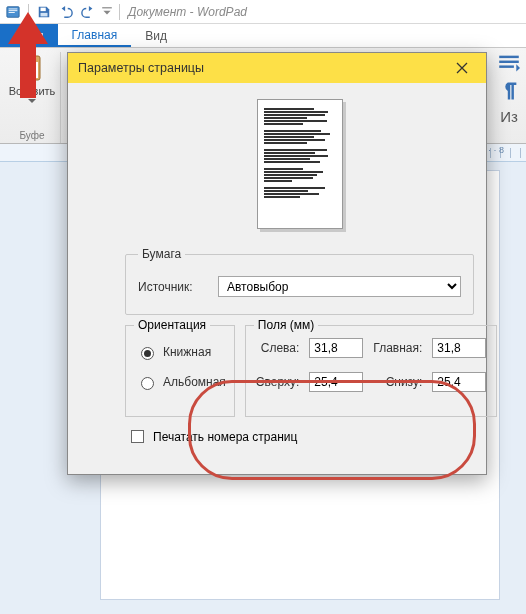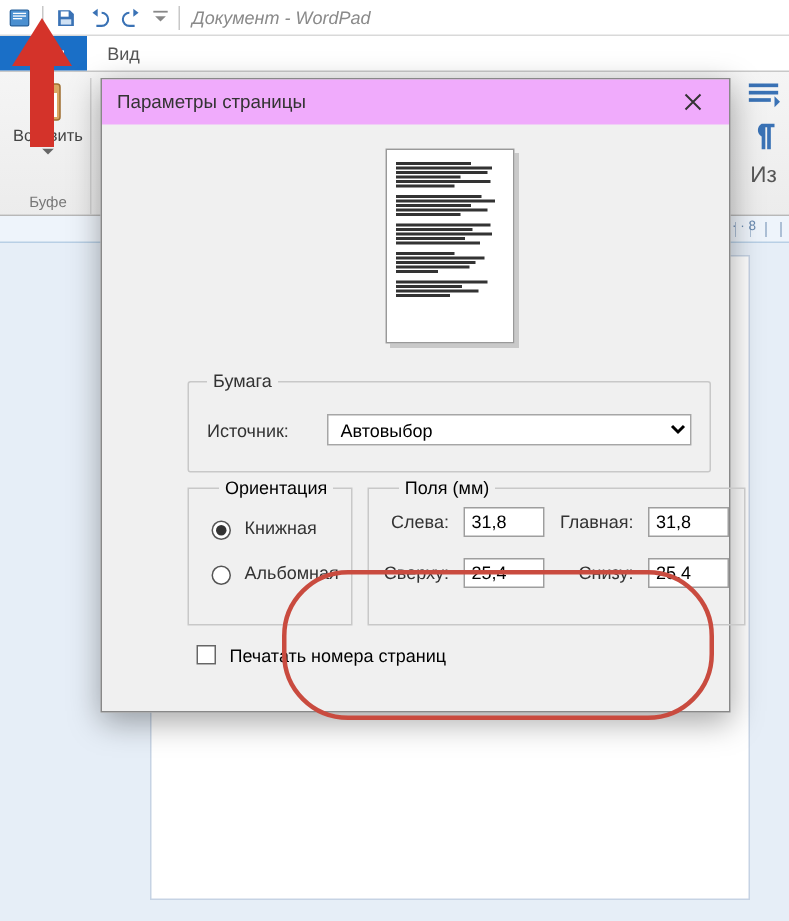--- a/index.html
+++ b/index.html
@@ -139,21 +139,21 @@
     width:420px;
     background:#f0f0f0;
     border:1px solid #888;
     box-shadow:0 6px 20px rgba(0,0,0,.35);
     z-index:5;
   }
   .dlg-title {
     height:30px;
     display:flex; align-items:center;
     padding:0 10px;
-    background:#f0abfc;
+    background:#fde047;
     font-size:12.5px;
     color:#333;
   }
   .dlg-close {
     margin-left:auto; width:28px; height:22px;
     display:flex; align-items:center; justify-content:center;
     cursor:pointer;
   }
   .dlg-body { padding:8px 12px 12px 12px;margin-left:45px; }
   .preview {
@@ -194,21 +194,21 @@
 
   .two-cols { display:flex; gap:10px; }
   .col-orient {
     width:122px;
     border:1px solid #c8c8c8;
     padding:10px 8px 12px 8px;
     position:relative;
   }
   .col-orient .leg,
   .col-margins .leg {
-    position:absolute; top:-8px; left:20px;
+    position:absolute; top:-8px; left:8px;
     background:#f0f0f0;
     padding:0 4px; font-size:12px;
   }
   .col-orient label {
     display:flex; align-items:center; gap:6px;
     margin:8px 0 14px 2px;
     font-size:12px; color:#333;
     cursor:pointer;
   }
   .col-orient input[type=radio]{
@@ -319,20 +319,21 @@
           <path d="M2 4l3 3 3-3z" fill="#888"></path>
         </svg>
     </span>
     <span class="tb-sep"></span>
   </div>
   <span class="title-text">Документ - WordPad</span>
 </div>
 
 <div class="tabs">
   <div class="tab file">Файл</div>
+  <div class="tab active">Главная</div>
   <div class="tab">Вид</div>
 </div>
 
 <div class="ribbon">
   <div class="rib-group">
     <div class="rib-bigbtn">
       <span class="ico">
         <svg viewBox="0 0 32 32">
             <rect x="6" y="4" width="18" height="24" rx="2" fill="#d9a763" stroke="#9e6e30"></rect>
             <rect x="10" y="2" width="10" height="5" rx="1" fill="#8a8a8a"></rect>

